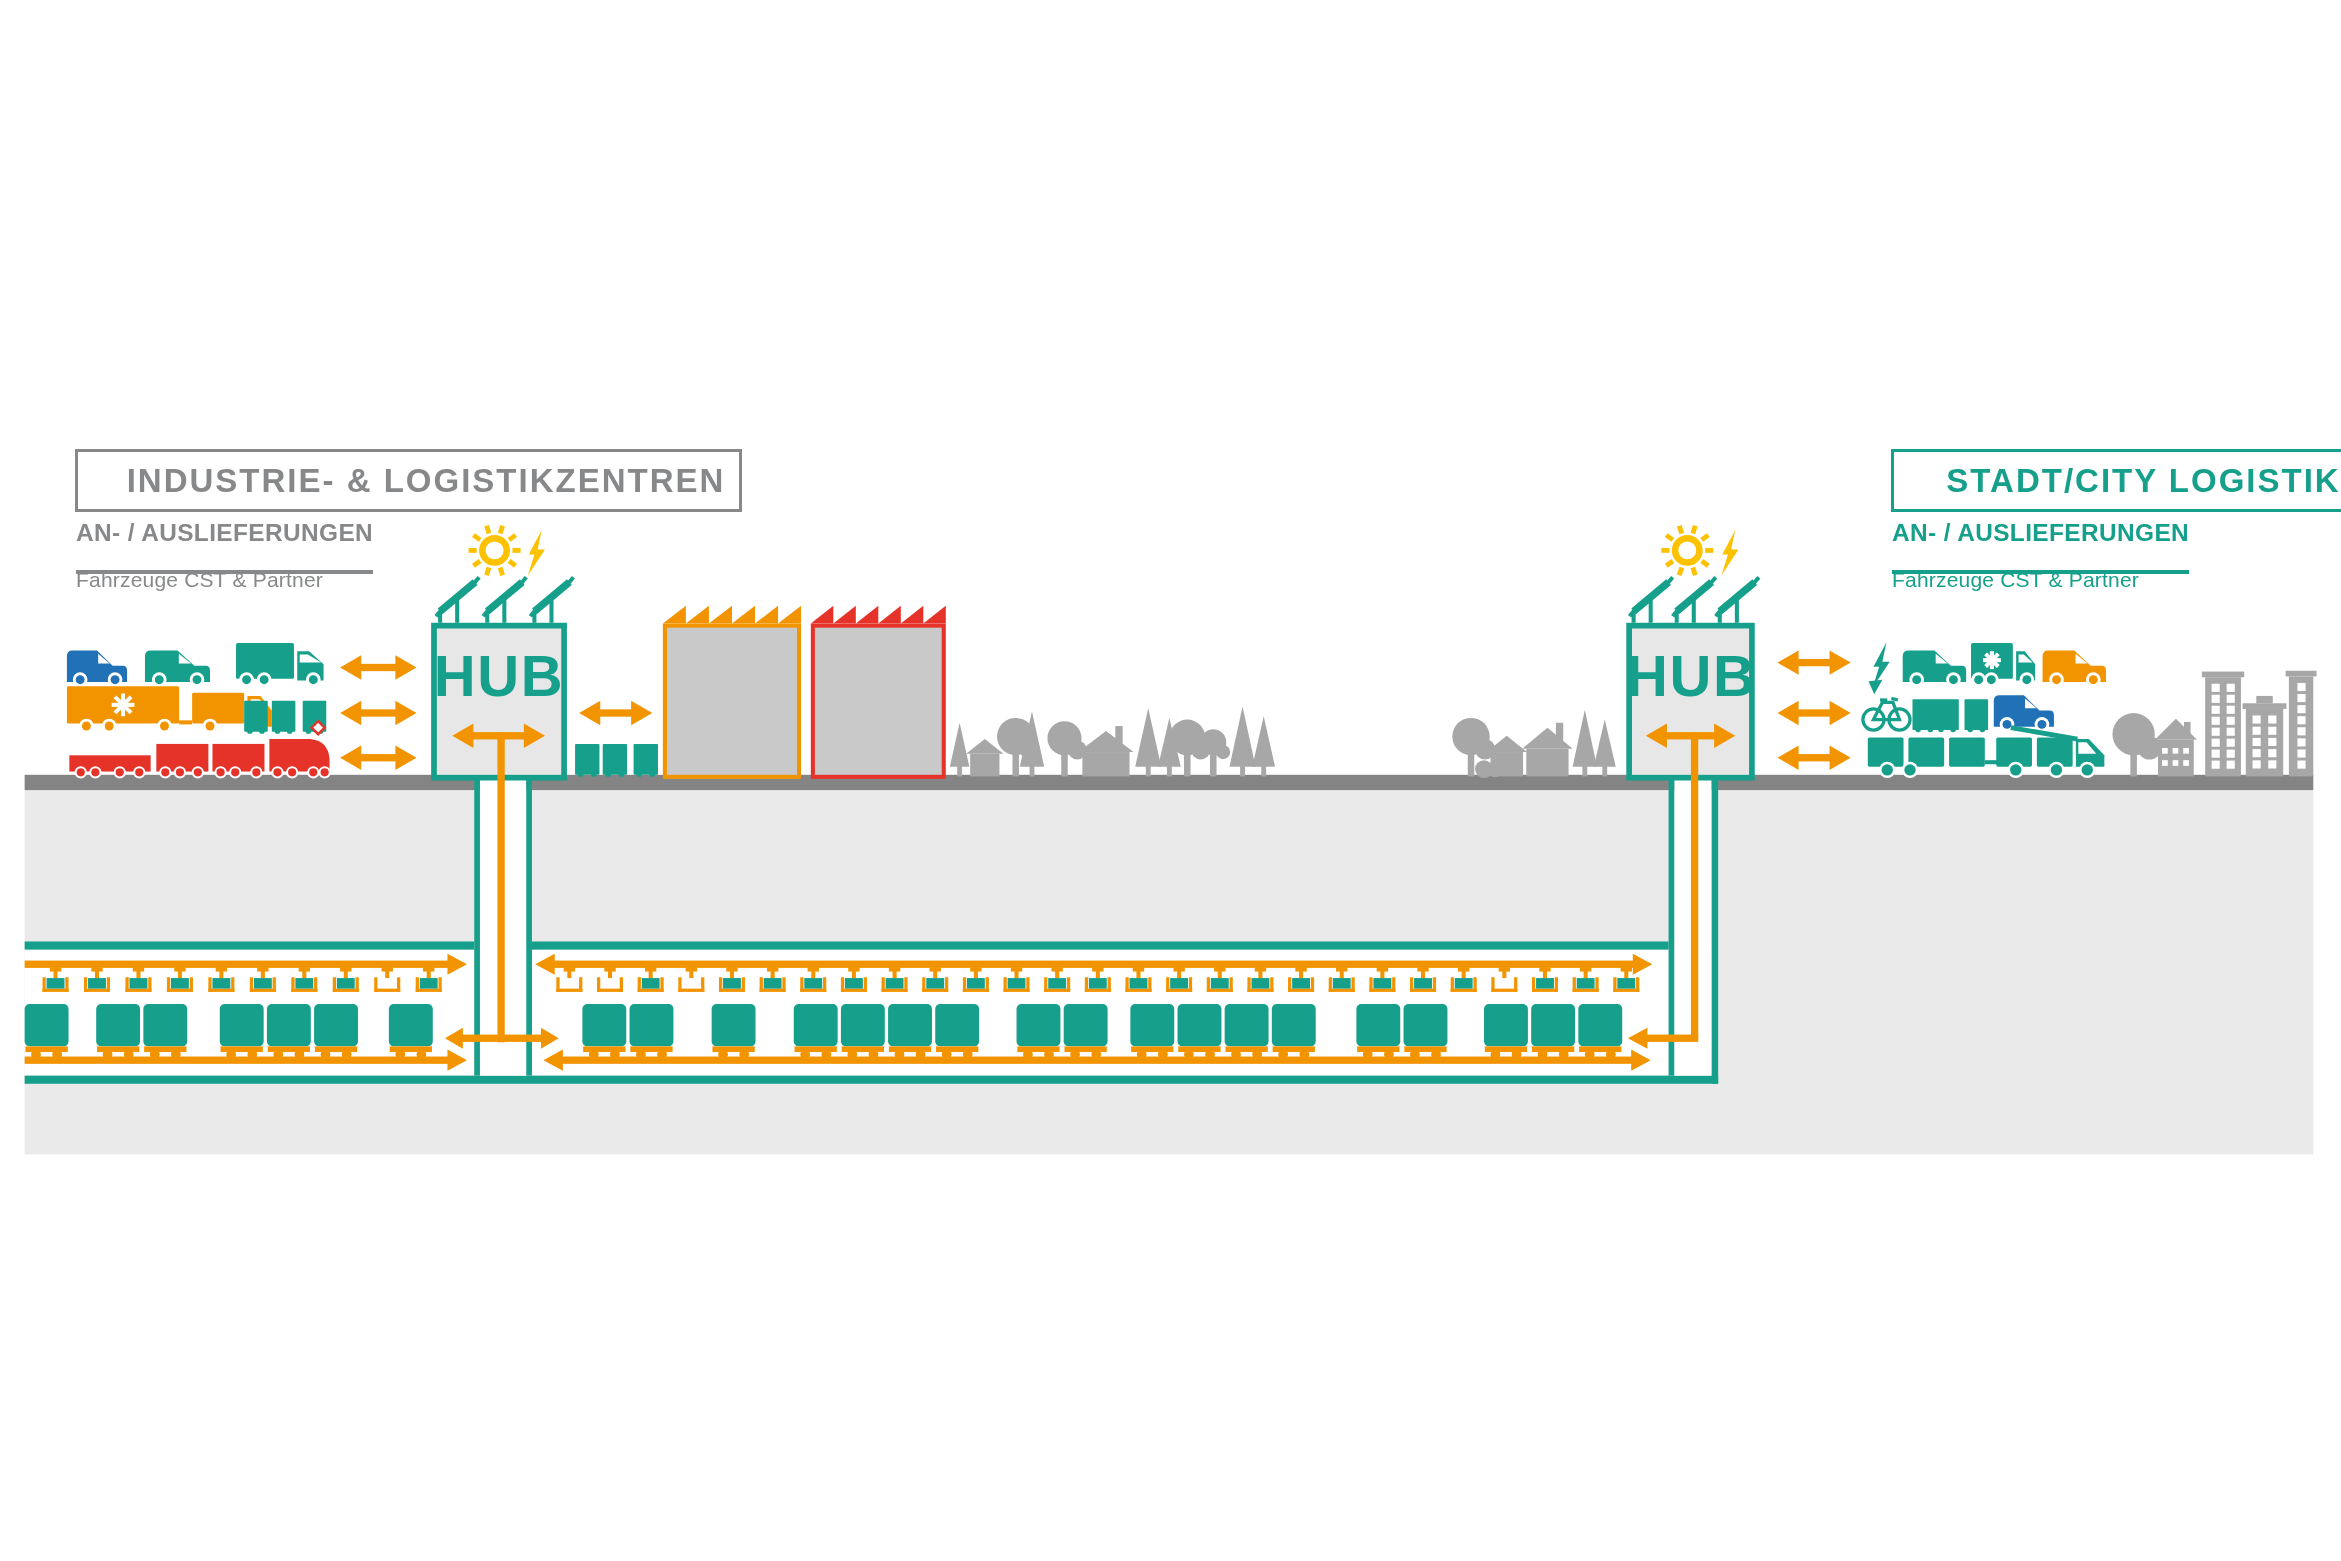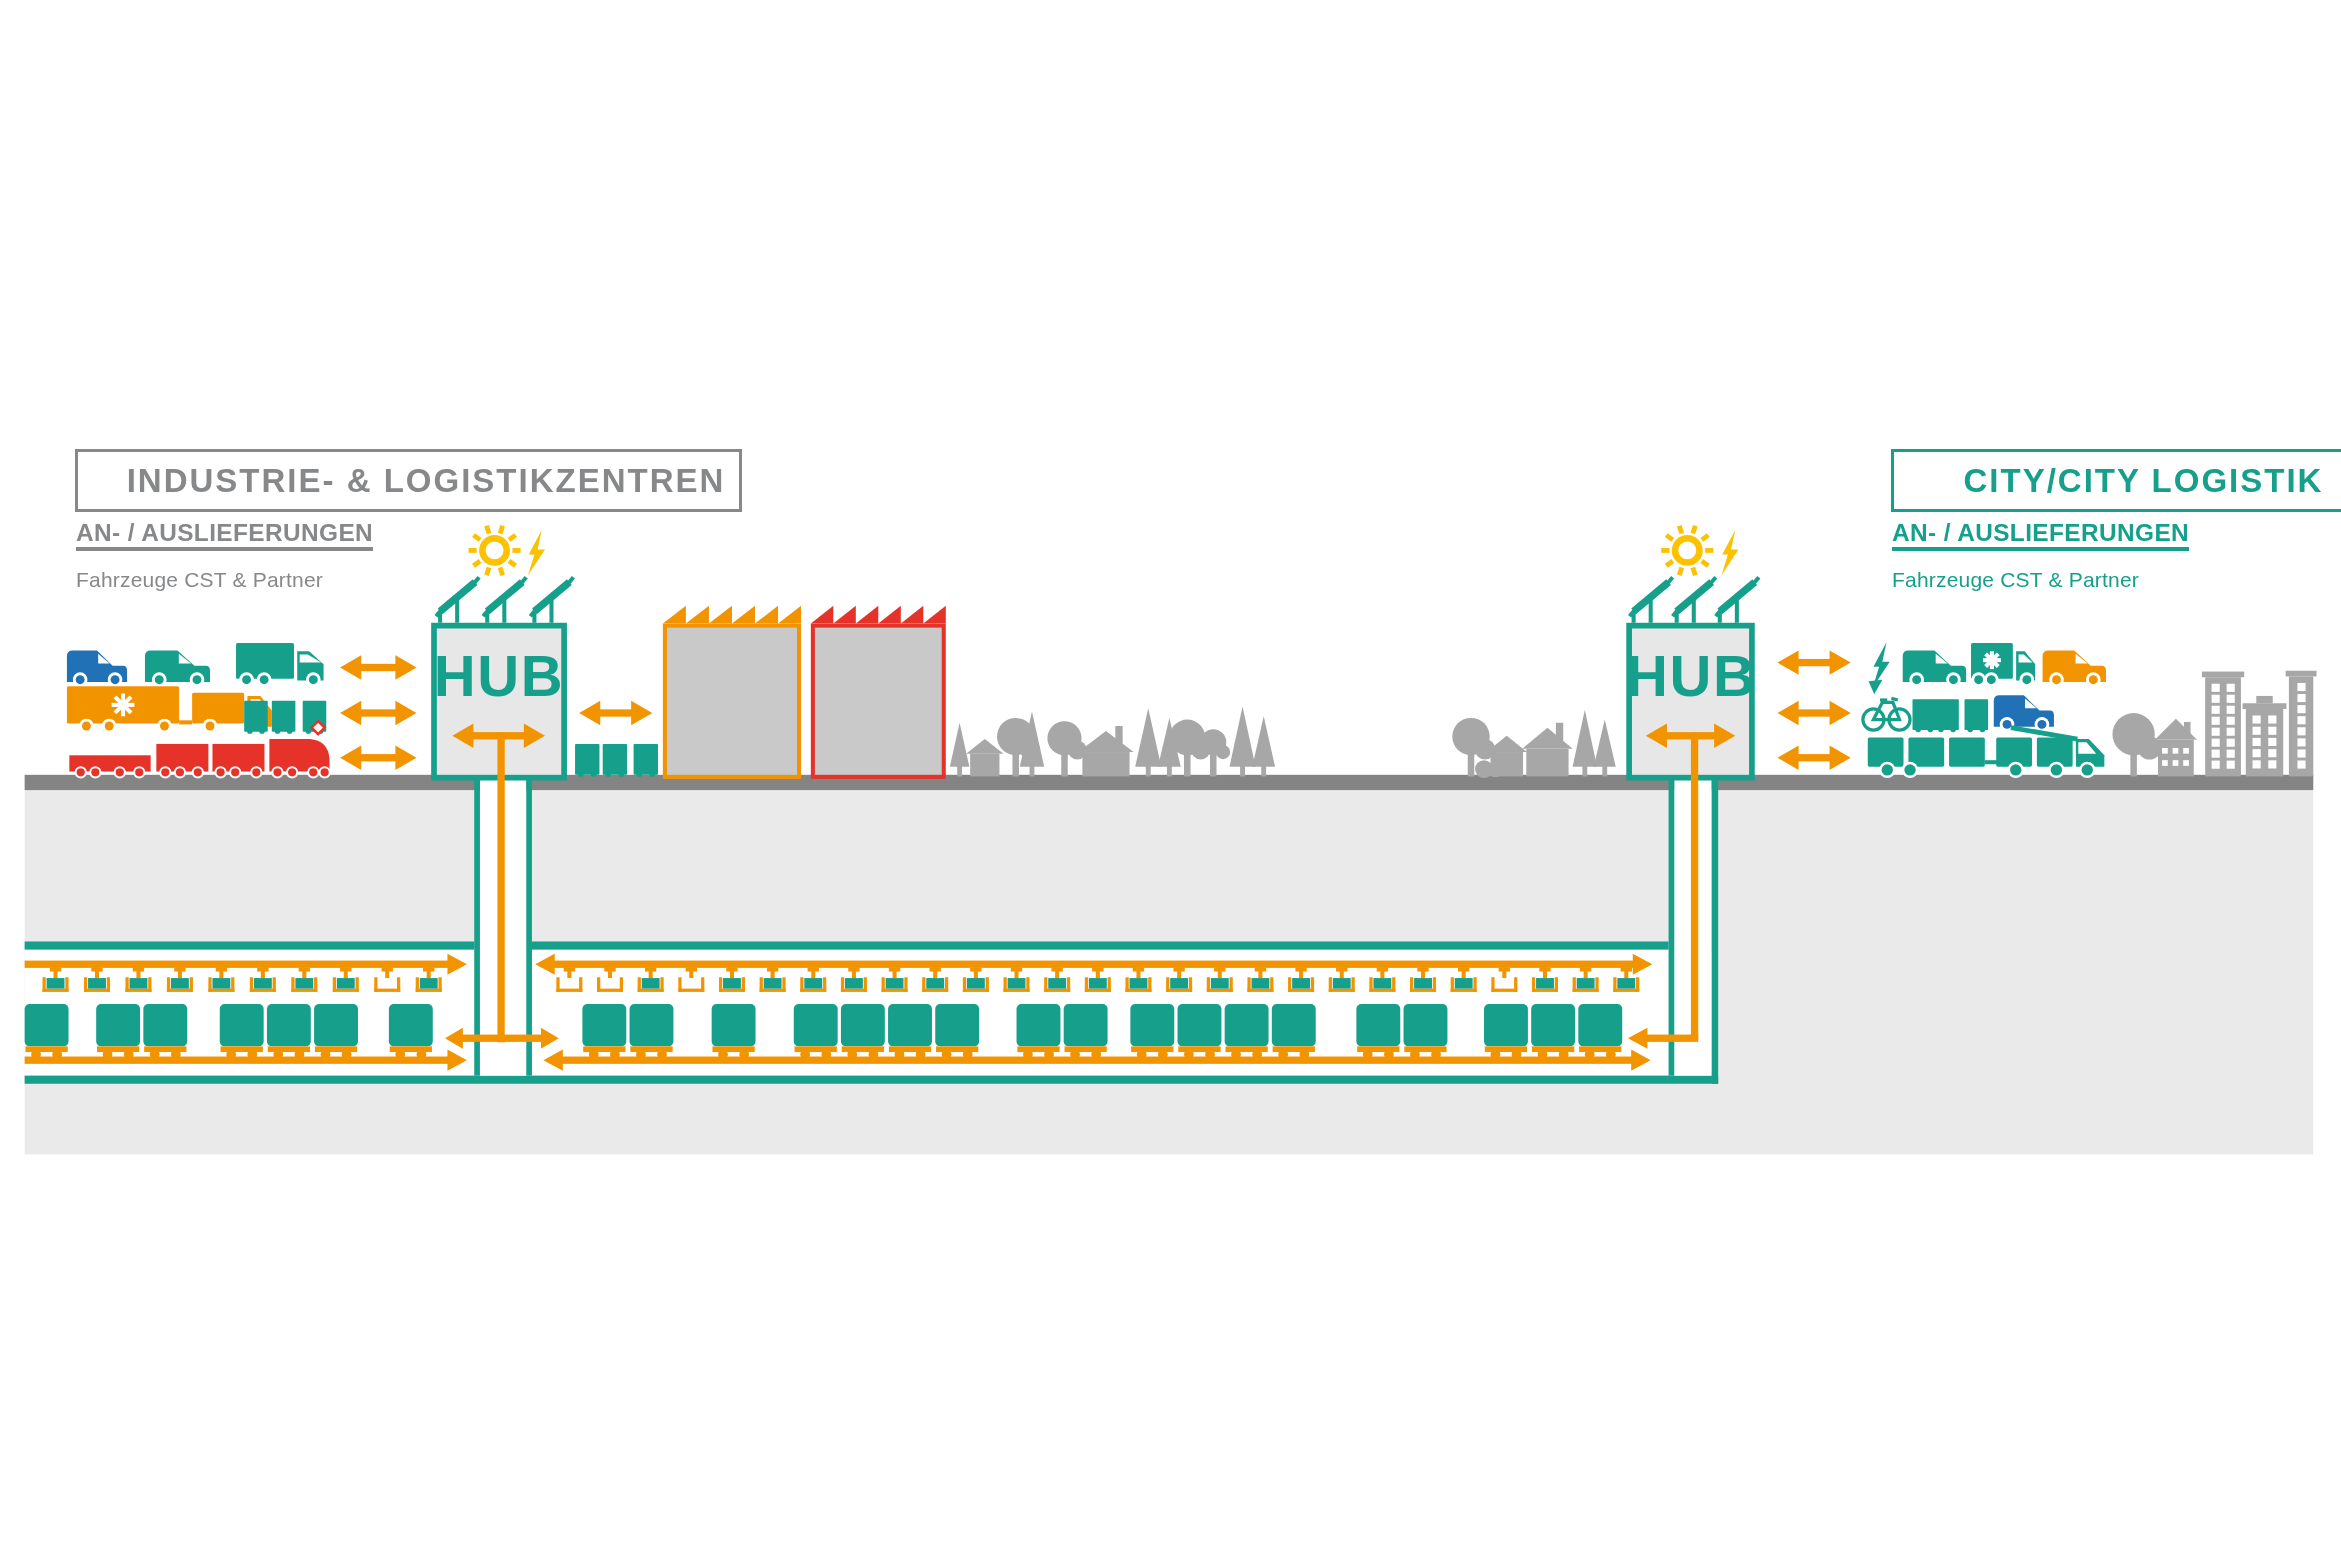--- a/index.html
+++ b/index.html
@@ -3,21 +3,21 @@
 <meta charset="utf-8">
 <style>
   html,body{margin:0;padding:0;background:#ffffff;}
   .scene{position:relative;width:2342px;height:1561px;background:#ffffff;overflow:hidden;
          font-family:"Liberation Sans", sans-serif;}
   #art{position:absolute;left:0;top:0;}
   .tbox{position:absolute;border:3.3px solid;display:flex;align-items:center;justify-content:center;
         font-weight:bold;font-size:33px;letter-spacing:2px;white-space:nowrap;padding-left:35px;}
   #t-left{left:75px;top:449px;width:626px;height:57px;color:#87888a;border-color:#87888a;}
   #t-right{left:1891px;top:449px;width:429px;height:57px;color:#16a08c;border-color:#16a08c;}
-  .sub{position:absolute;font-weight:bold;font-size:24.4px;letter-spacing:0.4px;padding-bottom:0;white-space:nowrap;}
+  .sub{position:absolute;font-weight:bold;font-size:24.4px;letter-spacing:0.4px;padding-bottom:23px;white-space:nowrap;}
   #sub-left{left:76px;top:519px;color:#87888a;border-bottom:4.1px solid #87888a;}
   #sub-right{left:1892px;top:519px;color:#16a08c;border-bottom:4.1px solid #16a08c;}
   .sub2{position:absolute;font-weight:normal;font-size:21px;letter-spacing:0.2px;white-space:nowrap;}
   #txt-left{left:76px;top:568px;color:#87888a;}
   #txt-right{left:1892px;top:568px;color:#16a08c;}
   .hublabel{position:absolute;font-size:58px;font-weight:bold;color:#16a08c;letter-spacing:1.6px;text-align:center;}
   #hub1-label{left:431px;top:642px;width:136px;}
   #hub2-label{left:1626px;top:642px;width:128px;}
 </style>
 </head>
@@ -997,21 +997,21 @@
       </g>
     </svg>
 
   <div class="tbox" id="t-left">
     <span>INDUSTRIE- &amp; LOGISTIKZENTREN</span>
   </div>
   <div class="sub" id="sub-left">AN- / AUSLIEFERUNGEN</div>
   <div class="sub2" id="txt-left">Fahrzeuge CST &amp; Partner</div>
 
   <div class="tbox" id="t-right">
-    <span>CITY/CITY LOGISTIK</span>
+    <span>STADT/CITY LOGISTIK</span>
   </div>
   <div class="sub" id="sub-right">AN- / AUSLIEFERUNGEN</div>
   <div class="sub2" id="txt-right">Fahrzeuge CST &amp; Partner</div>
 
   <div class="hublabel" id="hub1-label">HUB</div>
   <div class="hublabel" id="hub2-label">HUB</div>
 </div>
 
 
 </body></html>

